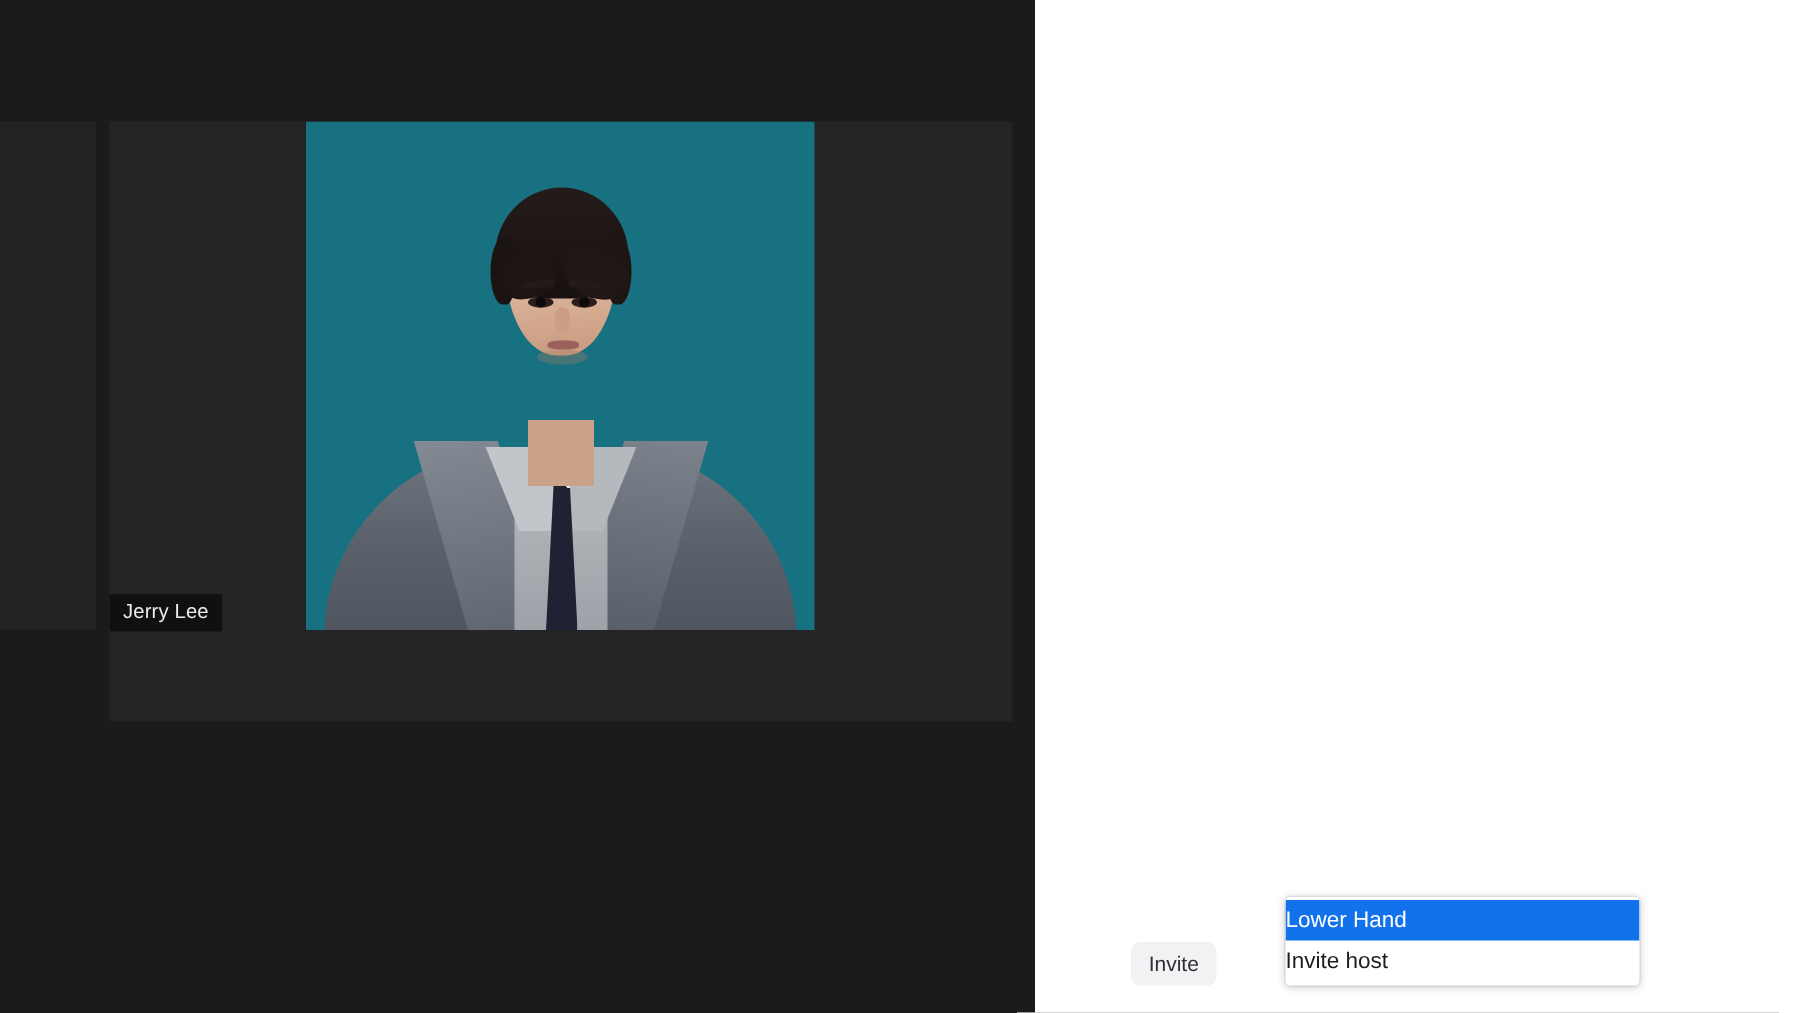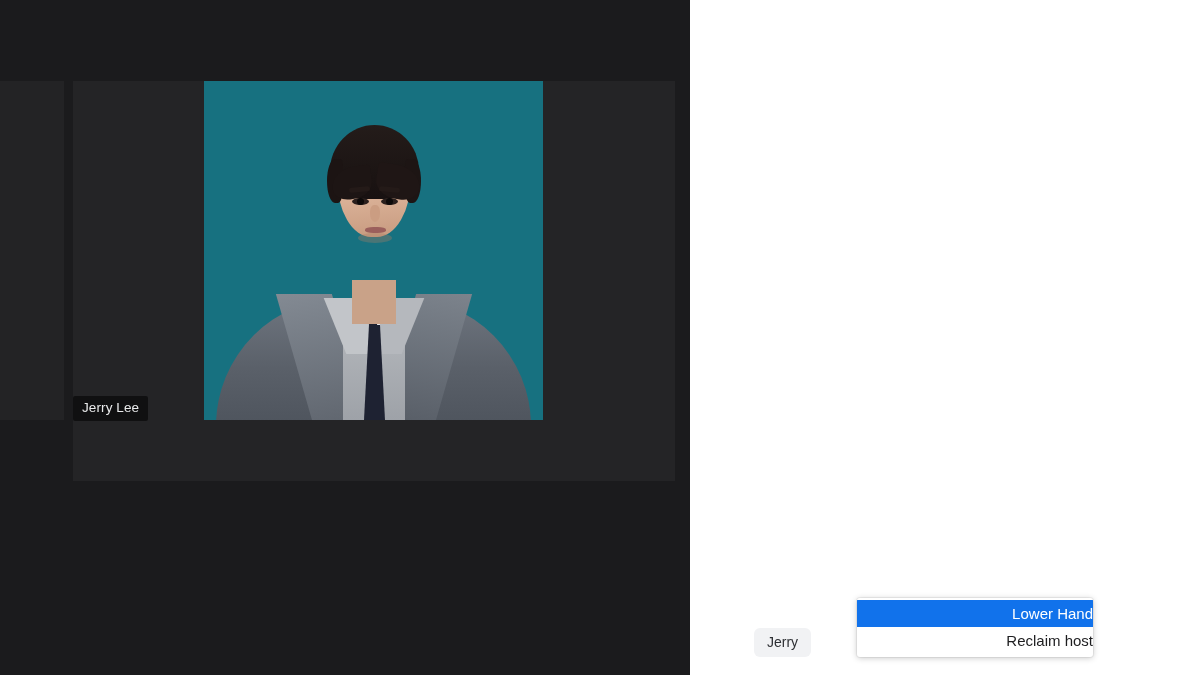--- a/index.html
+++ b/index.html
@@ -177,21 +177,21 @@
     width:236px;
     background:#ffffff;
     border-radius:3px;
     box-shadow:0 1px 6px rgba(0,0,0,.22), 0 0 0 1px rgba(0,0,0,.05);
     overflow:hidden;
     padding:2px 0 3px 0;
   }
   .menu-item {
     height:27px;
     line-height:27px;
-    text-align:right;
+    text-align:left;
     font-size:15px;
     color:#1d1d1f;
     cursor:pointer;
     white-space:nowrap;
   }
   .menu-item.is-highlighted {
     background:#1172eb;
     color:#ffffff;
   }
 </style>
@@ -234,21 +234,21 @@
         <div class="photo-layer mouth"></div>
         <div class="photo-layer chin-shadow"></div>
       </div>
 
       <div id="name-label">Jerry Lee</div>
     </div>
   </div>
 
   <div id="side-panel">
 
-    <button id="invite-button">Jerry</button>
+    <button id="invite-button">Invite</button>
 
     <div id="context-menu">
       <div class="menu-item is-highlighted">Lower Hand</div>
-      <div class="menu-item">Reclaim host</div>
+      <div class="menu-item">Invite host</div>
     </div>
   </div>
 
 </div>
 
 </body></html>

